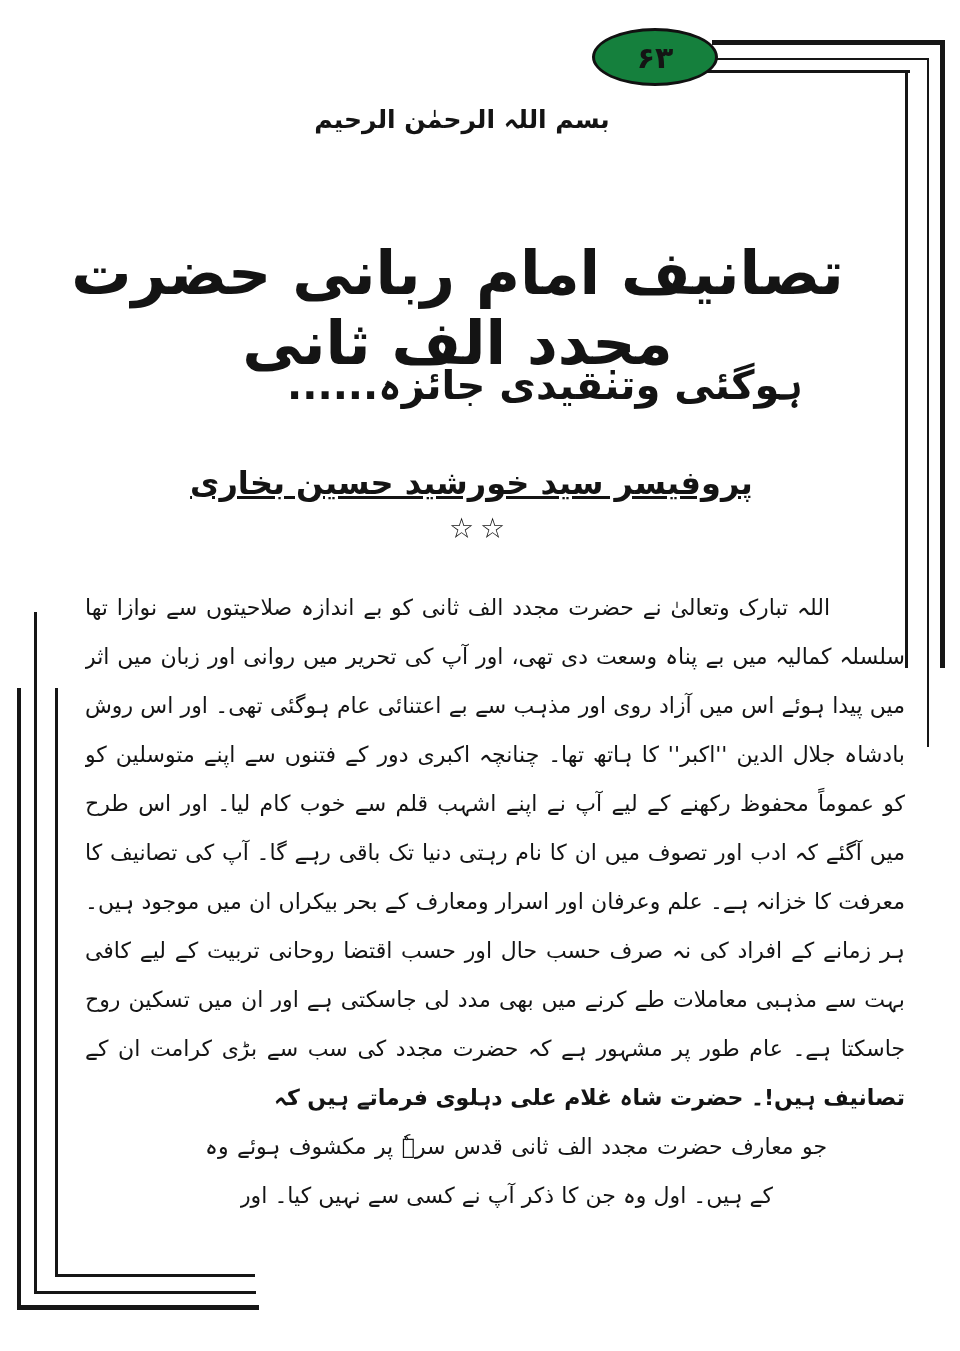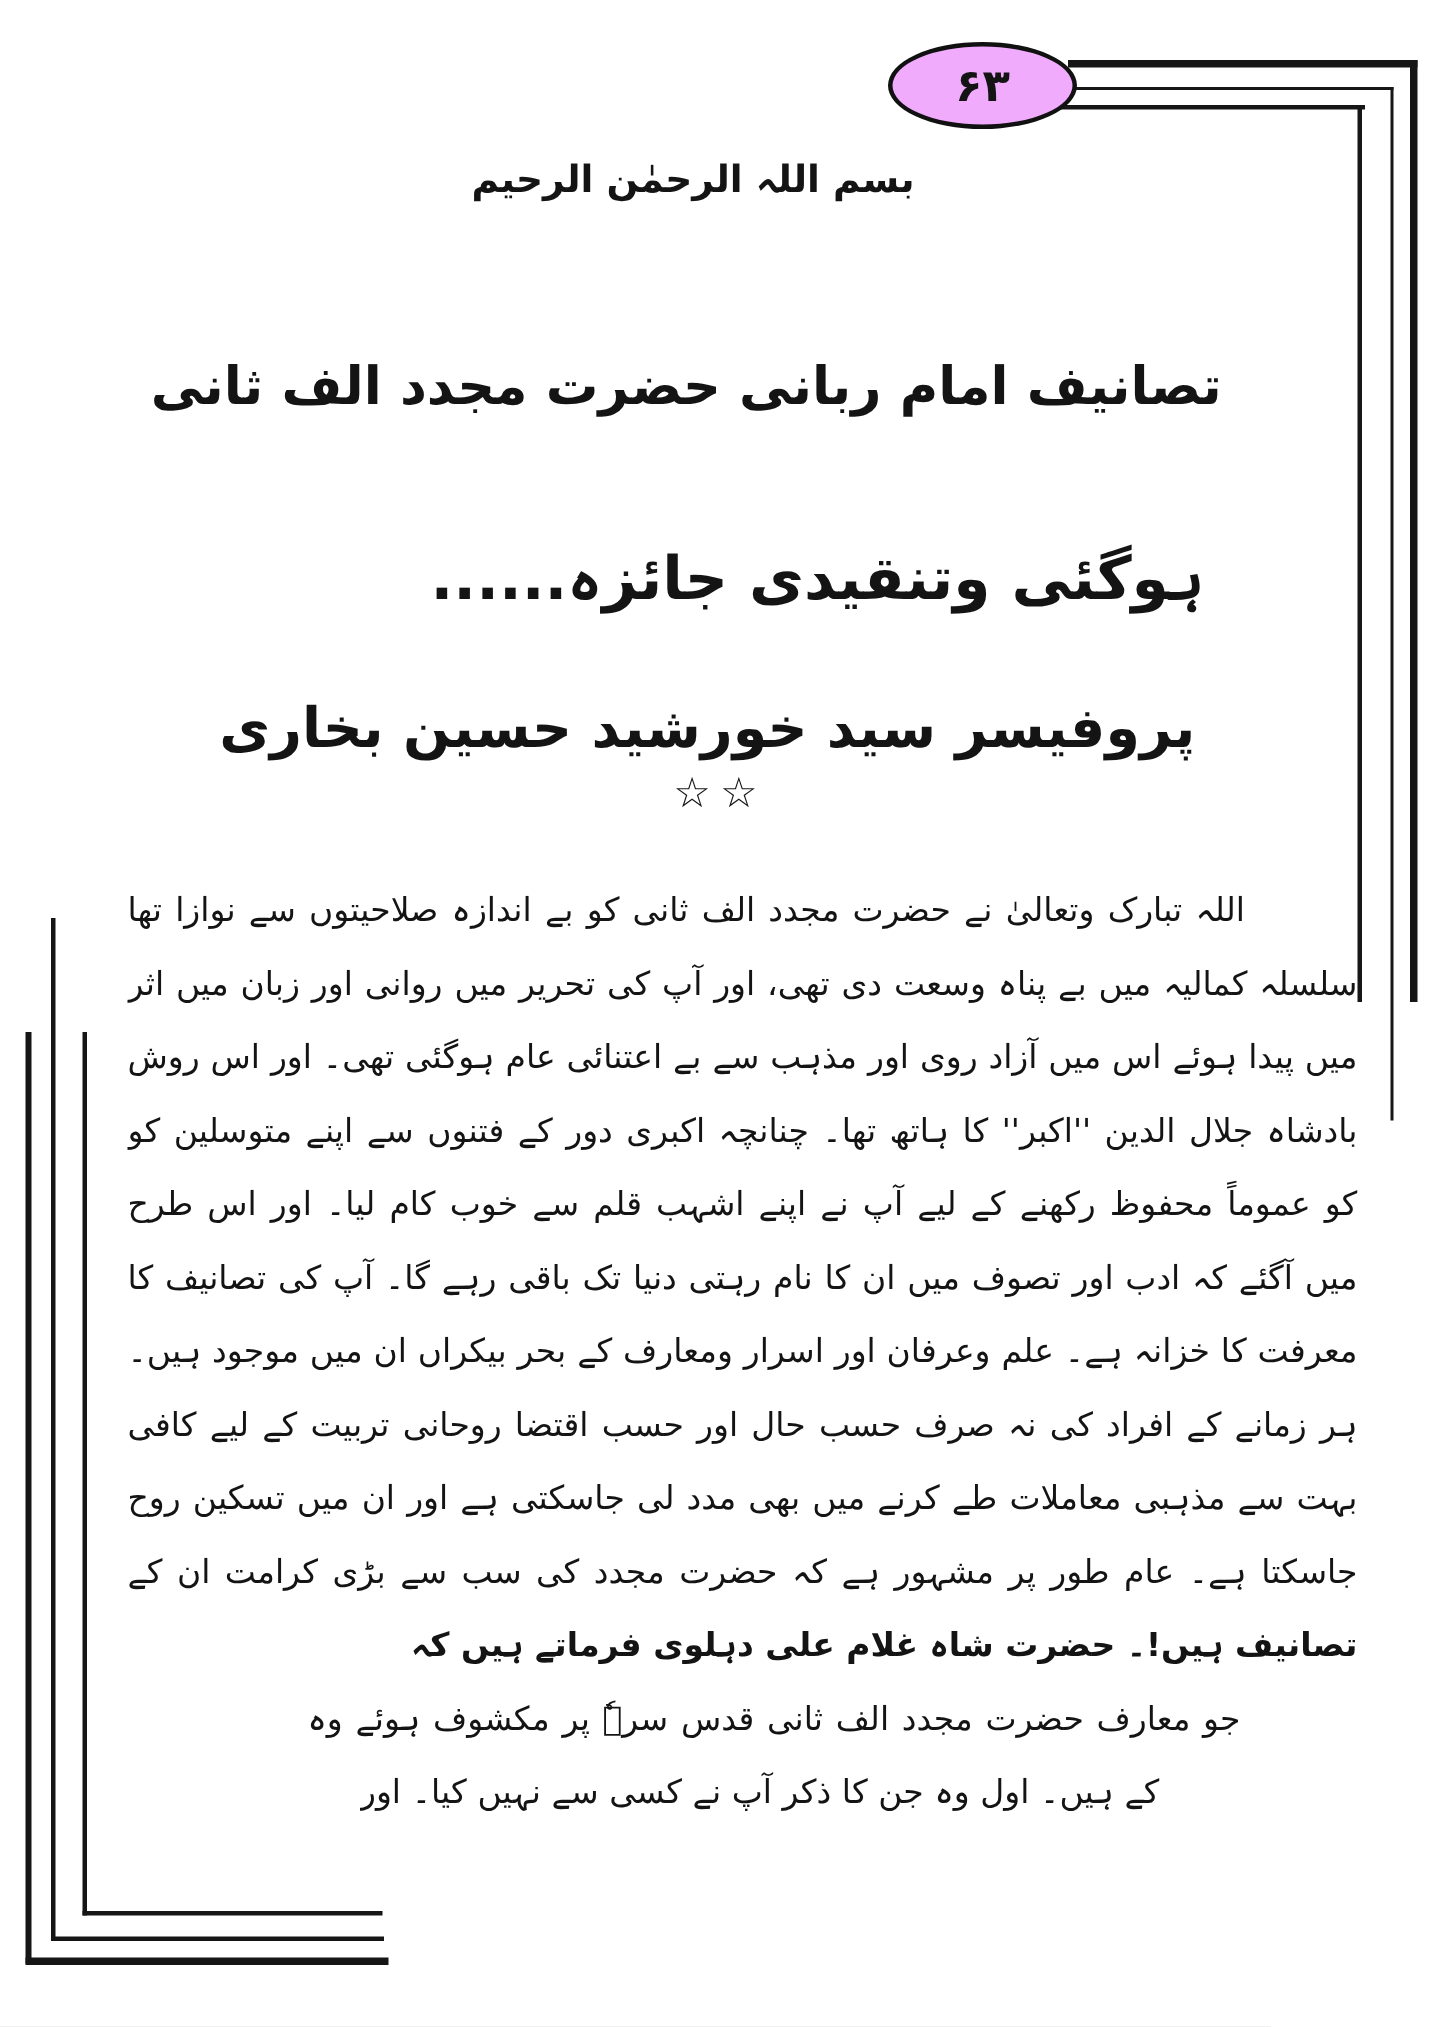--- a/index.html
+++ b/index.html
@@ -23,34 +23,34 @@
   .r-mid    { left:927px; top:58px;  width:2px;  height:689px; }
   .r-inner  { left:905px; top:70px;  width:3px;  height:598px; }
   .l-mid    { left:34px;  top:612px; width:3px;  height:682px; }
   .l-outer  { left:17px;  top:688px; width:4px;  height:621px; }
   .l-inner  { left:55px;  top:688px; width:3px;  height:589px; }
   .b-inner  { left:55px;  top:1274px; width:200px; height:3px; }
   .b-mid    { left:34px;  top:1291px; width:222px; height:3px; }
   .b-outer  { left:17px;  top:1305px; width:242px; height:5px; }
   
   .cartouche {
-    position:absolute; background:#f0abfc;
+    position:absolute; background:#15803d;
     border-radius:50%;
     display:flex; align-items:center; justify-content:center;
     z-index:3; font-weight:bold;
   }
   .cartouche.top    { left:592px; top:28px;  width:126px; height:58px; border:3px solid #111; font-size:30px; }
   .cartouche.bottom { left:244px; top:1268px; width:128px; height:60px; border:4px solid #111; font-size:25px; letter-spacing:2px; }
   
   .center-text { position:absolute; left:0; right:0; text-align:center; }
   .bismillah1 { top:105px; font-size:25px; font-weight:bold; padding-left:14px; margin-right:50px; }
   .bismillah2 { top:152px; font-size:27px; font-weight:bold; margin-right:35px; }
-  .main-title { top:238px; font-size:35px; font-weight:bold; margin-right:45px; }
+  .main-title { top:238px; font-size:60px; font-weight:bold; margin-right:45px; }
   .sub-title  { top:362px; font-size:40px; font-weight:bold; margin-left:130px; }
-  .author     { top:464px; font-size:37px; font-weight:bold; margin-right:17px; }
+  .author     { top:464px; font-size:32px; font-weight:bold; margin-right:17px;text-decoration:underline; }
   .stars      { top:512px; font-size:28px; letter-spacing:6px; }
   
   .body-text {
     position:absolute; left:85px; top:583px; width:820px;
     font-size:22px; line-height:49px;
   }
   .bl {
     text-align:justify; text-align-last:justify; text-justify:inter-word;
     height:49px; overflow:hidden; white-space:normal;
   }

